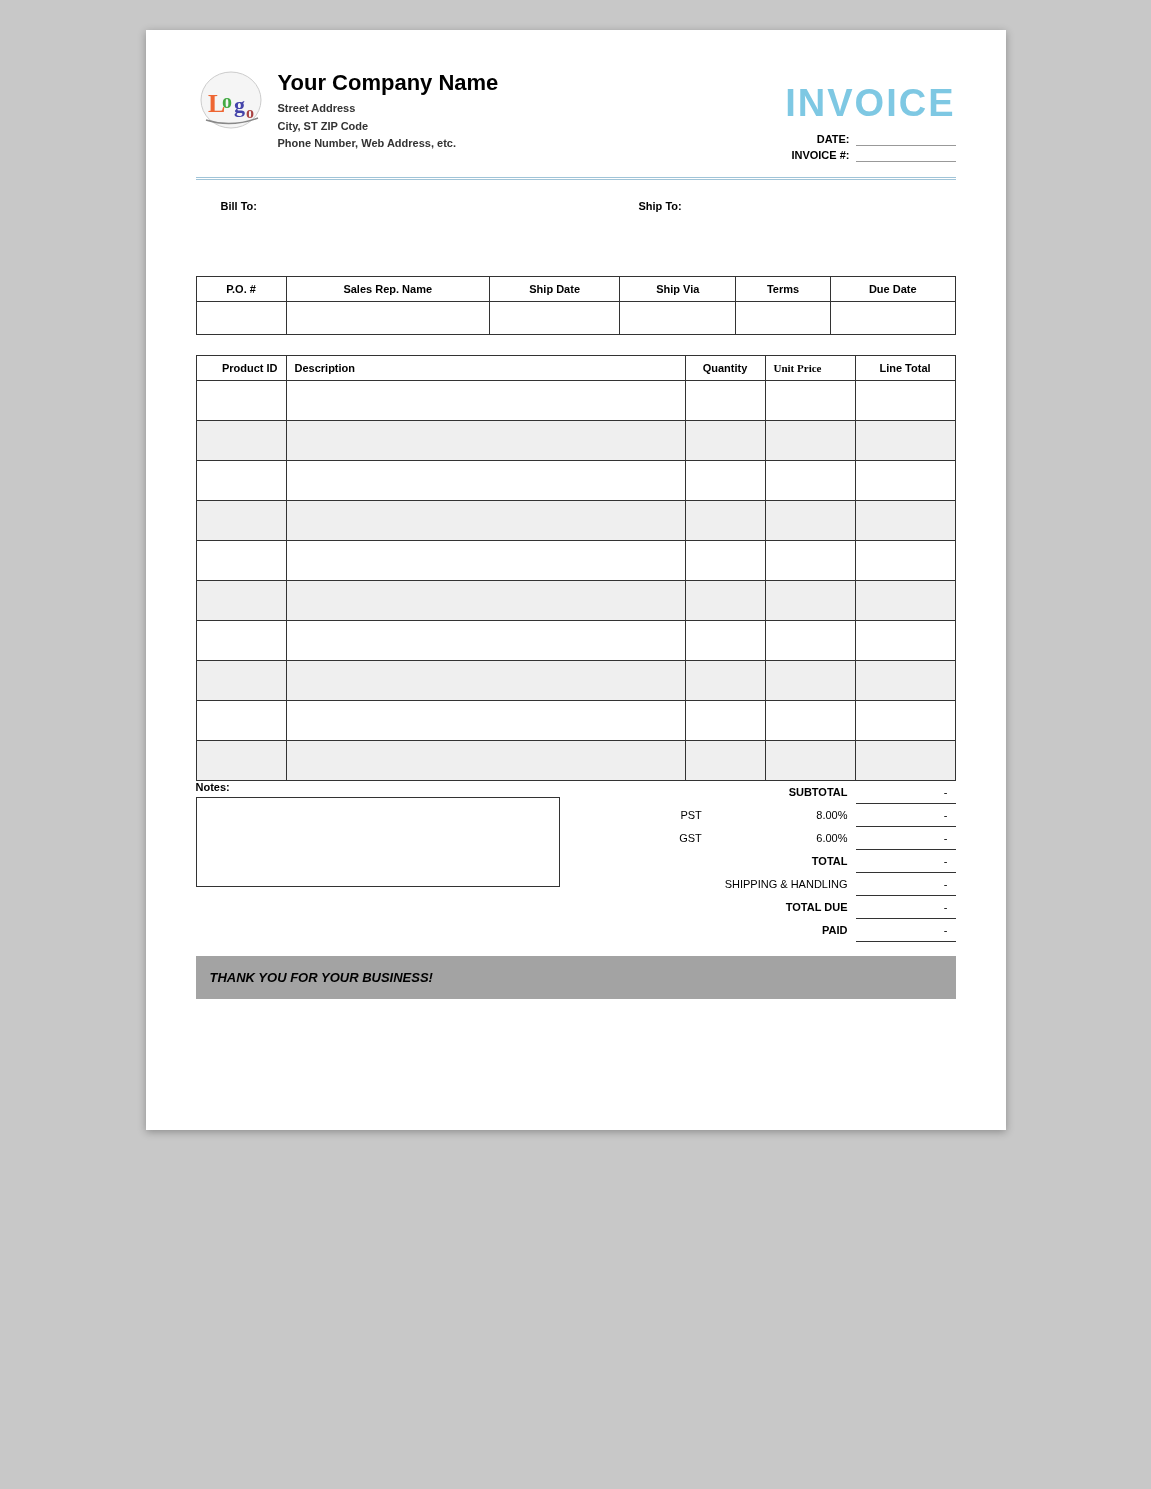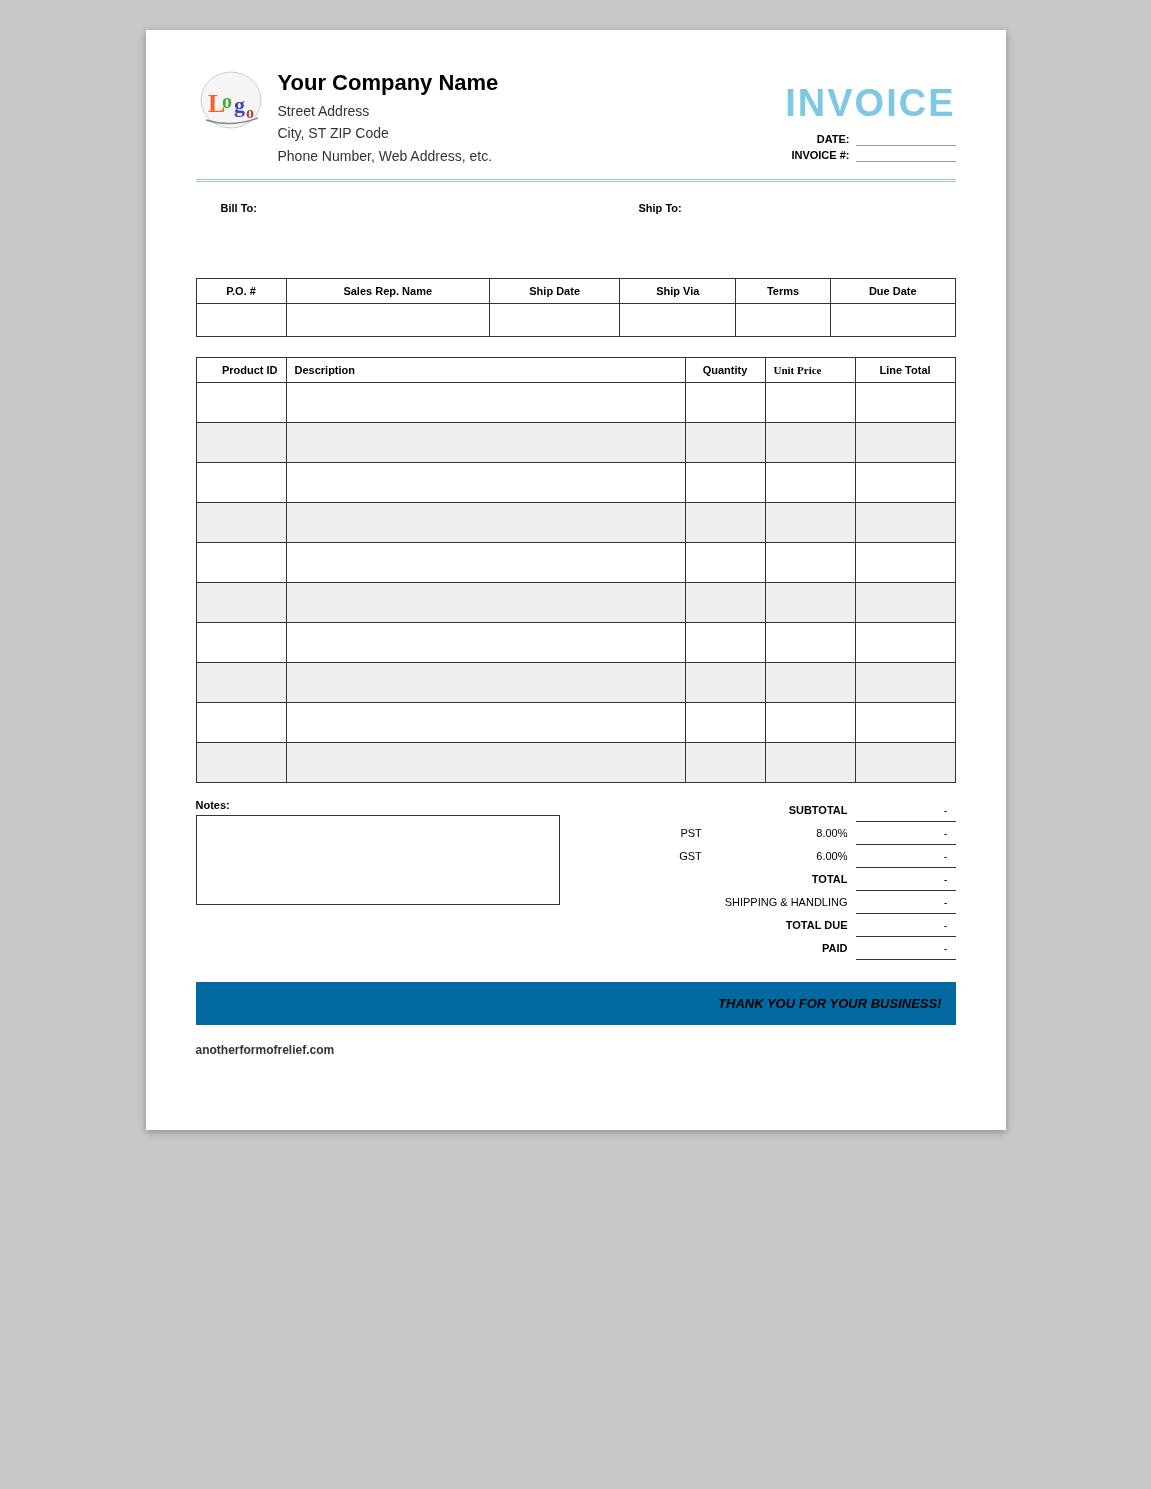--- a/index.html
+++ b/index.html
@@ -48,23 +48,24 @@
       flex-direction: column;
       justify-content: space-between;
     }
     .company-name {
       font-size: 22px;
       font-weight: bold;
       color: #000;
       margin-bottom: 4px;
     }
     .company-address {
-      font-size: 14px;
+      font-size: 11px;
       color: #333;
       line-height: 1.6;
+      font-weight: bold;
     }
     .invoice-title {
       font-size: 38px;
       font-weight: bold;
       color: #7ec8e3;
       letter-spacing: 2px;
       text-align: right;
       margin-top: 12px;
     }
     .invoice-meta {
@@ -160,21 +161,21 @@
     .products-table .col-description { text-align: left; }
     .products-table .col-quantity { width: 80px; text-align: center; }
     .products-table .col-unitprice { width: 90px; text-align: left; font-family: Liberation Serif, serif; }
     .products-table .col-linetotal { width: 100px; text-align: center; }
 
     
     .totals-notes-section {
       display: flex;
       justify-content: space-between;
       align-items: flex-start;
-      margin-top: 16px;
+      margin-top: 0;
     }
     .notes-col {
       width: 48%;
       font-size: 11px;
     }
     .notes-label {
       font-weight: bold;
       margin-bottom: 4px;
     }
     .notes-box {
@@ -204,26 +205,26 @@
       text-align: right;
       width: 100px;
       min-width: 100px;
     }
     .totals-table .bold-label {
       font-weight: bold;
     }
 
     
     .thankyou-bar {
-      background: #0369a1;
-      text-align: right;
+      background: #a3a3a3;
+      text-align: left;
       padding: 14px;
       font-style: italic;
       font-size: 13px;
-      margin-top: 22px;
+      margin-top: 14px;
       font-weight: bold;
     }
 
     
     .footer {
       text-align: left;
       font-size: 12px;
       color: #333;
       margin-top: 18px;
       font-weight: bold;
@@ -438,17 +439,14 @@
         </tr>
       </tbody>
         </table>
     </div>
   </div>
 
   <div class="thankyou-bar">
     <span>THANK YOU FOR YOUR BUSINESS!</span>
   </div>
 
-  <div class="footer">
-    <span>anotherformofrelief.com</span>
-  </div>
 
 </div>
 
 </body></html>

